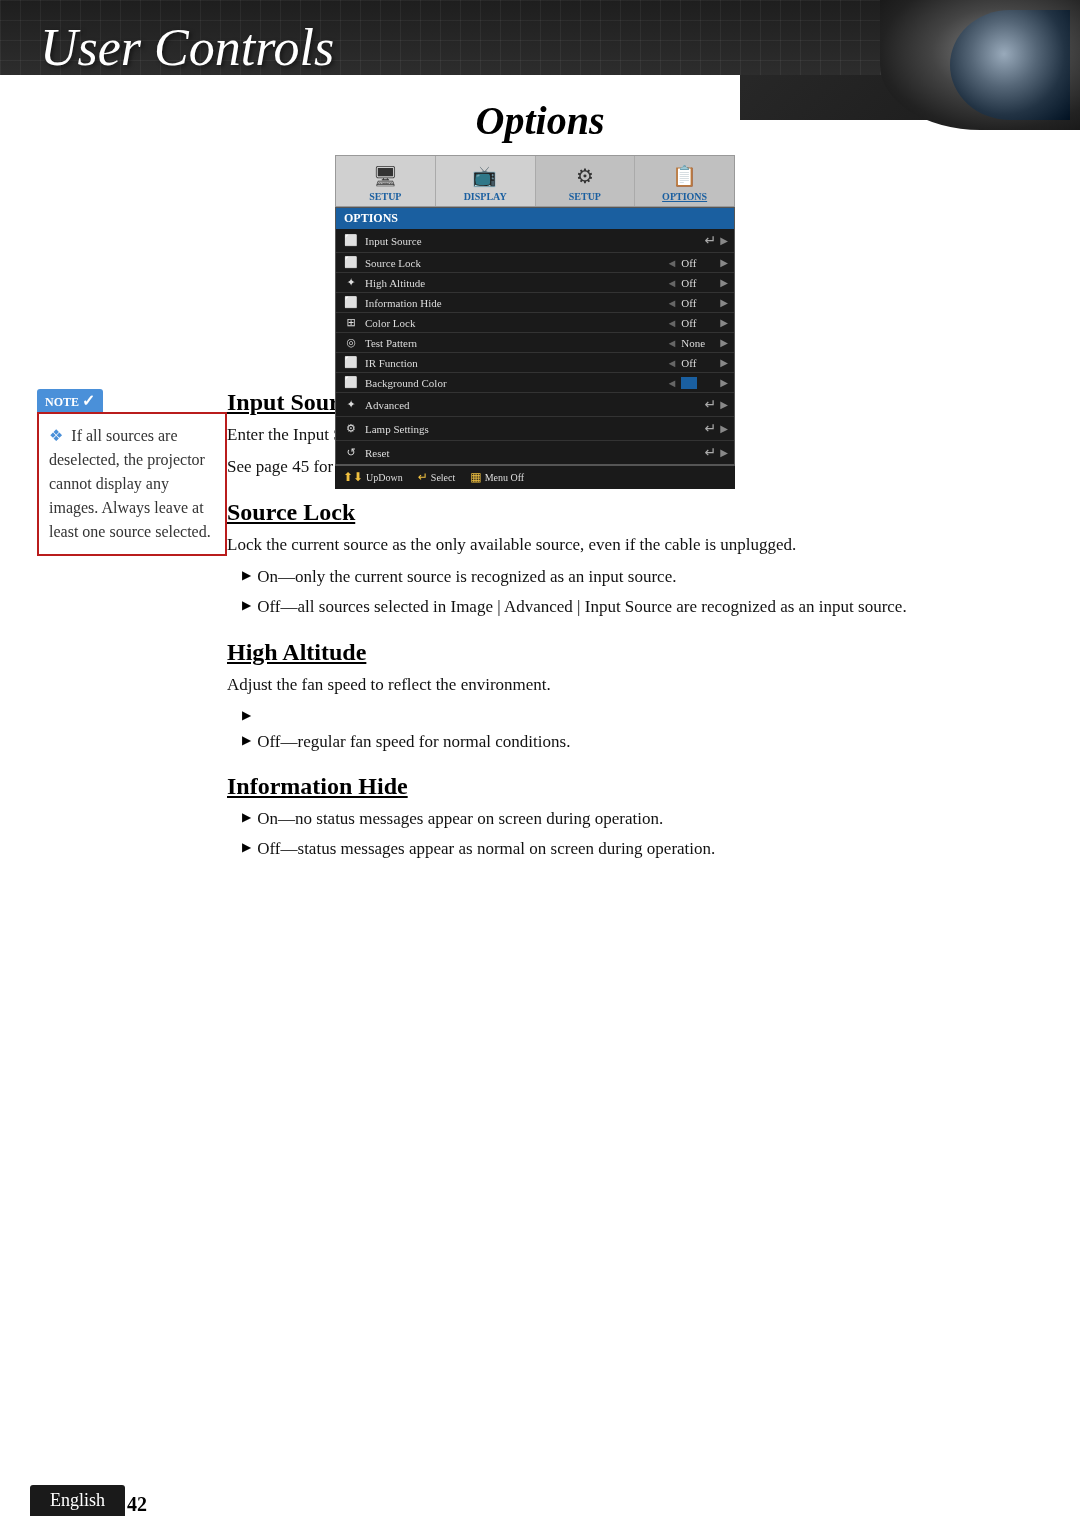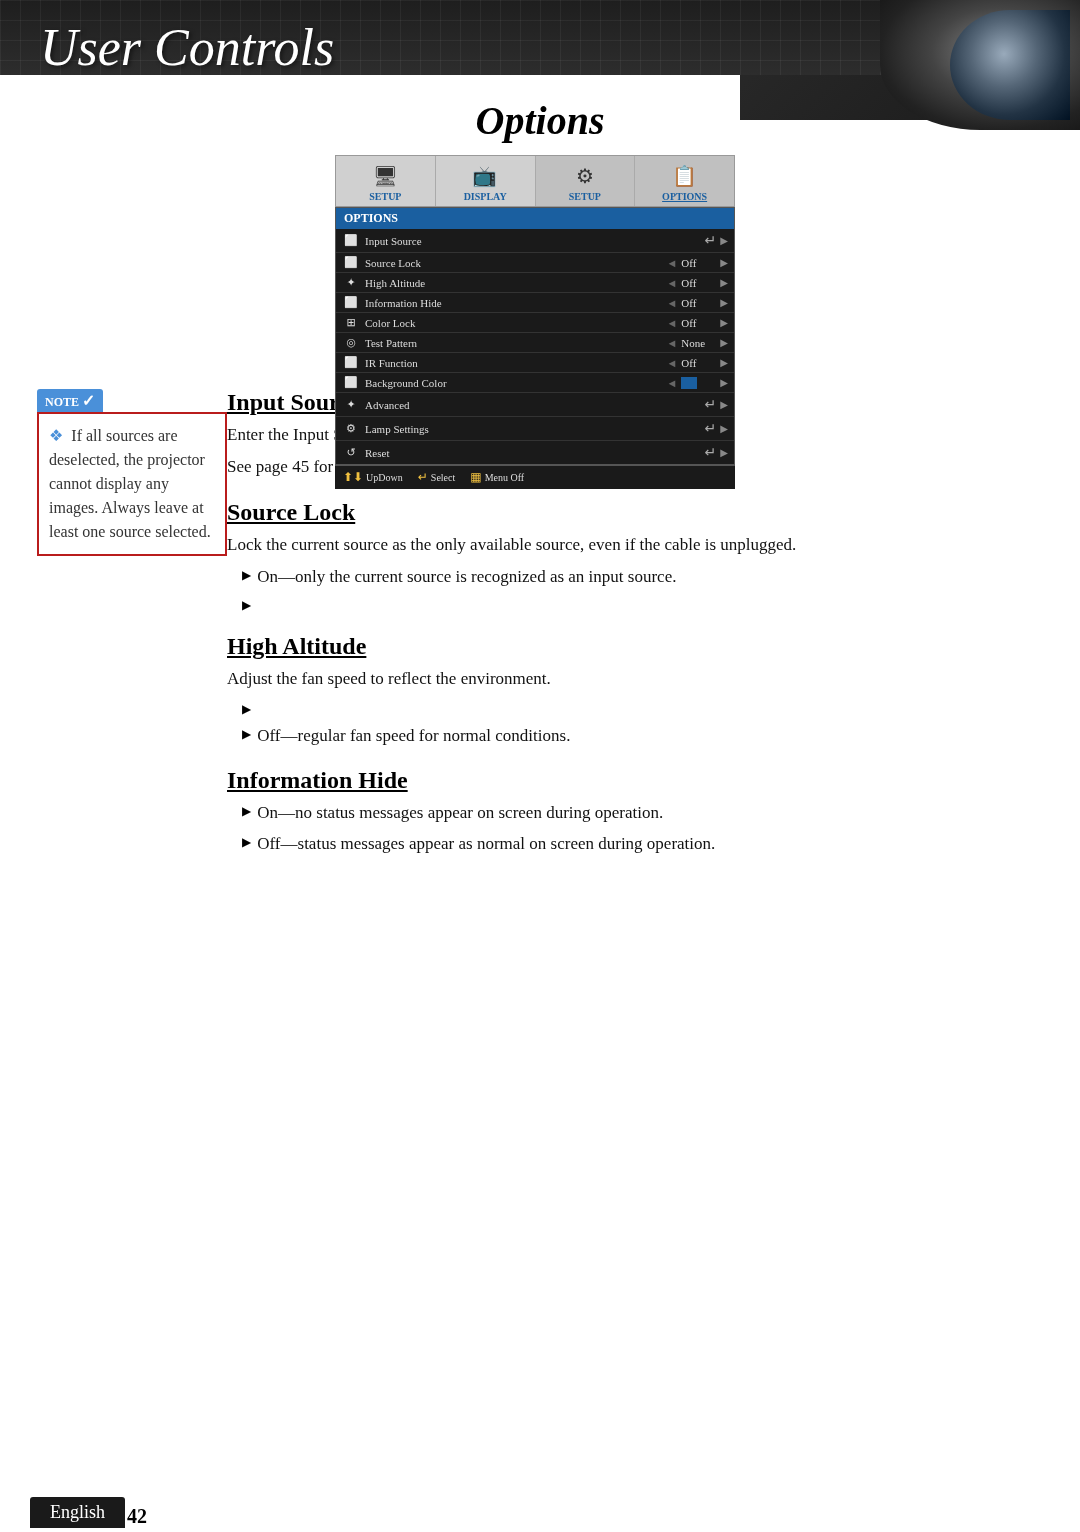--- a/index.html
+++ b/index.html
@@ -271,21 +271,21 @@
     
     .page-footer {
       position: absolute;
       bottom: 0;
       left: 0;
       width: 100%;
       height: 55px;
       background: #fff;
       display: flex;
       align-items: flex-end;
-      padding-bottom: 4px;
+      padding-bottom: 16px;
     }
     .footer-lang {
       background: #1a1a1a;
       color: #fff;
       font-size: 18px;
       padding: 5px 20px;
       margin-left: 30px;
       border-radius: 3px 3px 0 0;
     }
     .footer-page {
@@ -464,20 +464,21 @@
     <p class="para">See page 45 for more information.</p>
 
     <h3 class="section-heading">Source Lock</h3>
     <p class="para">Lock the current source as the only available source, even if the cable is unplugged.</p>
     <div class="bullet-item">
       <span class="bullet-tri">▶</span>
       <span>On—only the current source is recognized as an input source.</span>
     </div>
     <div class="bullet-item">
       <span class="bullet-tri">▶</span>
+      <span>Off—all sources selected in Image | Advanced | Input Source are recognized as an input source.</span>
     </div>
 
     <h3 class="section-heading">High Altitude</h3>
     <p class="para">Adjust the fan speed to reflect the environment.</p>
     <div class="bullet-item">
       <span class="bullet-tri">▶</span>
     </div>
     <div class="bullet-item">
       <span class="bullet-tri">▶</span>
       <span>Off—regular fan speed for normal conditions.</span>

